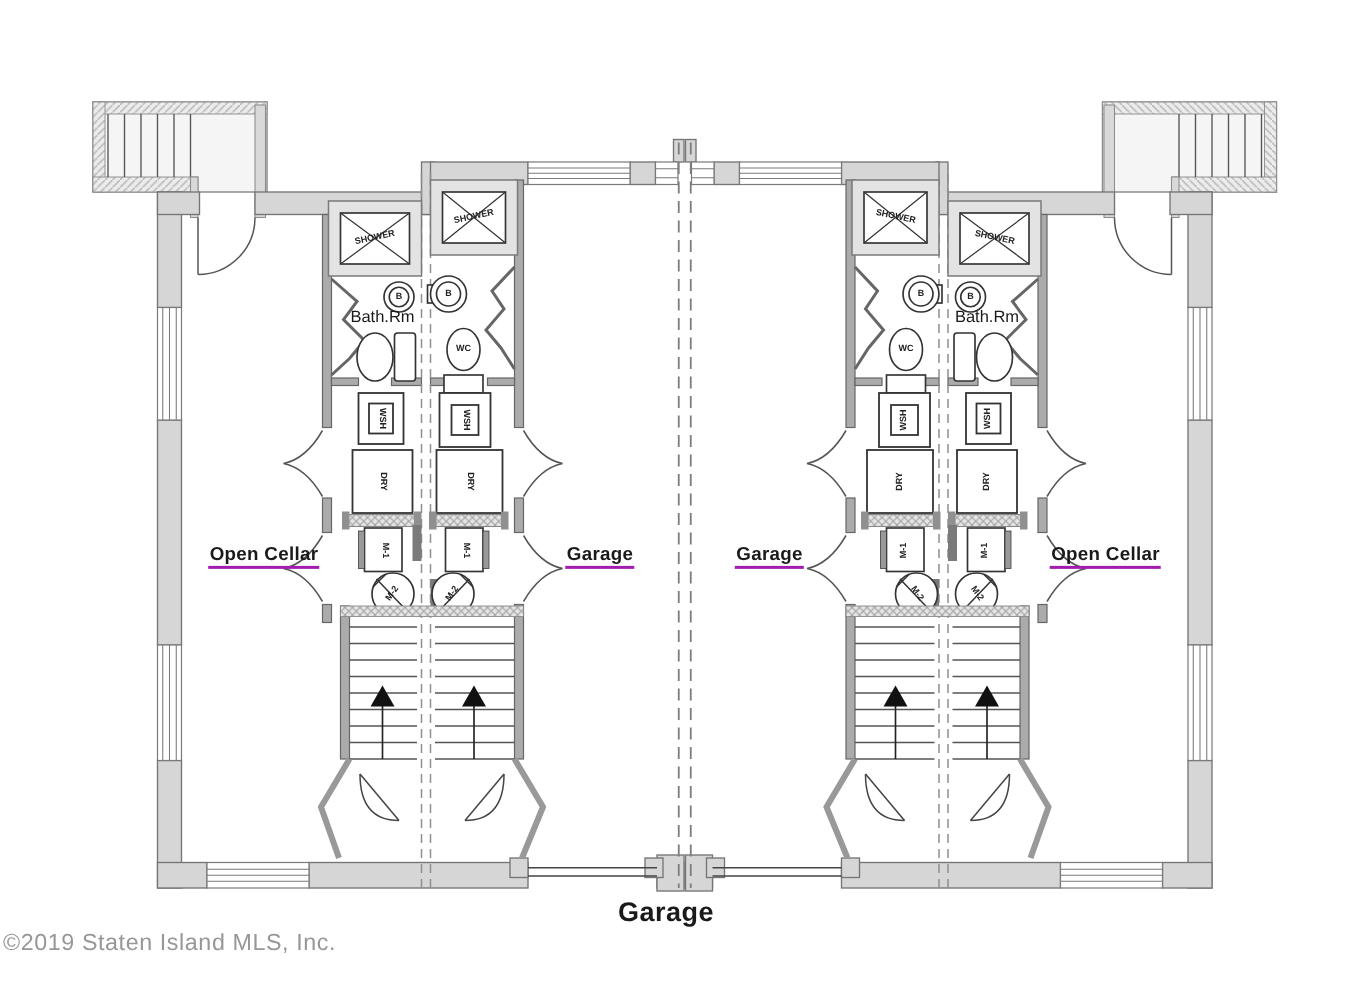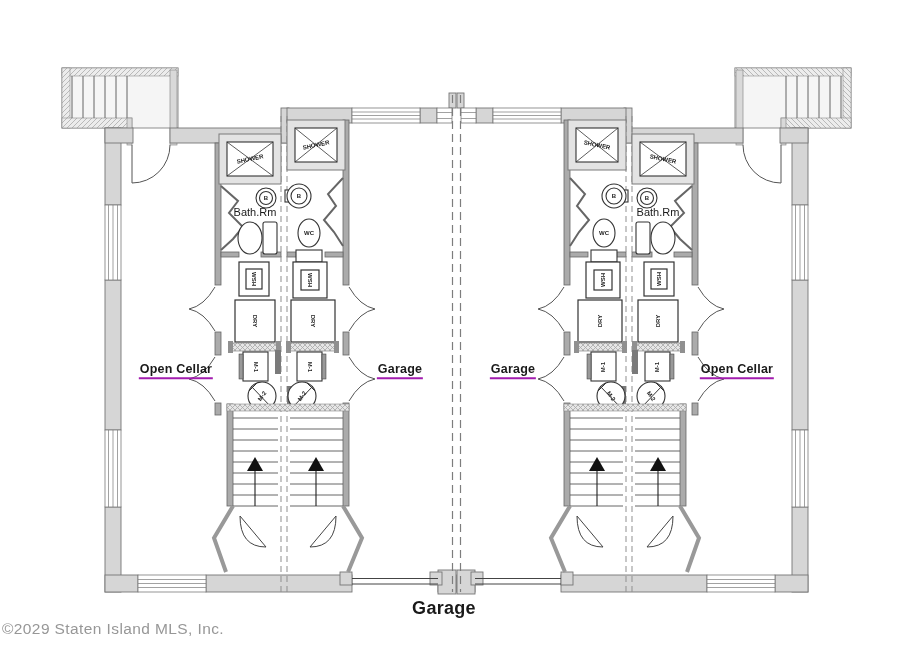--- a/index.html
+++ b/index.html
@@ -209,21 +209,21 @@
   </svg>
 
   <div class="lbl room" style="left:176px;top:371px">Open Cellar</div>
   <div class="lbl room" style="left:400px;top:371px">Garage</div>
   <div class="lbl room" style="left:513px;top:371px">Garage</div>
   <div class="lbl room" style="left:737px;top:371px">Open Cellar</div>
   <div class="lbl bath" style="left:255px;top:212px">Bath.Rm</div>
   <div class="lbl bath" style="left:658px;top:212px">Bath.Rm</div>
 
   <div class="lbl title" style="left:444px;top:608px">Garage</div>
-  <div class="copy">©2029 Staten Island MLS, Inc.</div>
+  <div class="copy">©2019 Staten Island MLS, Inc.</div>
 
   <div class="lbl tiny rm12" style="left:250px;top:159px">SHOWER</div>
   <div class="lbl tiny rm12" style="left:316px;top:145px">SHOWER</div>
   <div class="lbl tiny r12" style="left:597px;top:145px">SHOWER</div>
   <div class="lbl tiny r12" style="left:663px;top:159px">SHOWER</div>
 
   <div class="lbl tiny r90" style="left:254px;top:279px">WSH</div>
   <div class="lbl tiny r90" style="left:310px;top:280px">WSH</div>
   <div class="lbl tiny rm90" style="left:603px;top:280px">WSH</div>
   <div class="lbl tiny rm90" style="left:659px;top:279px">WSH</div>

